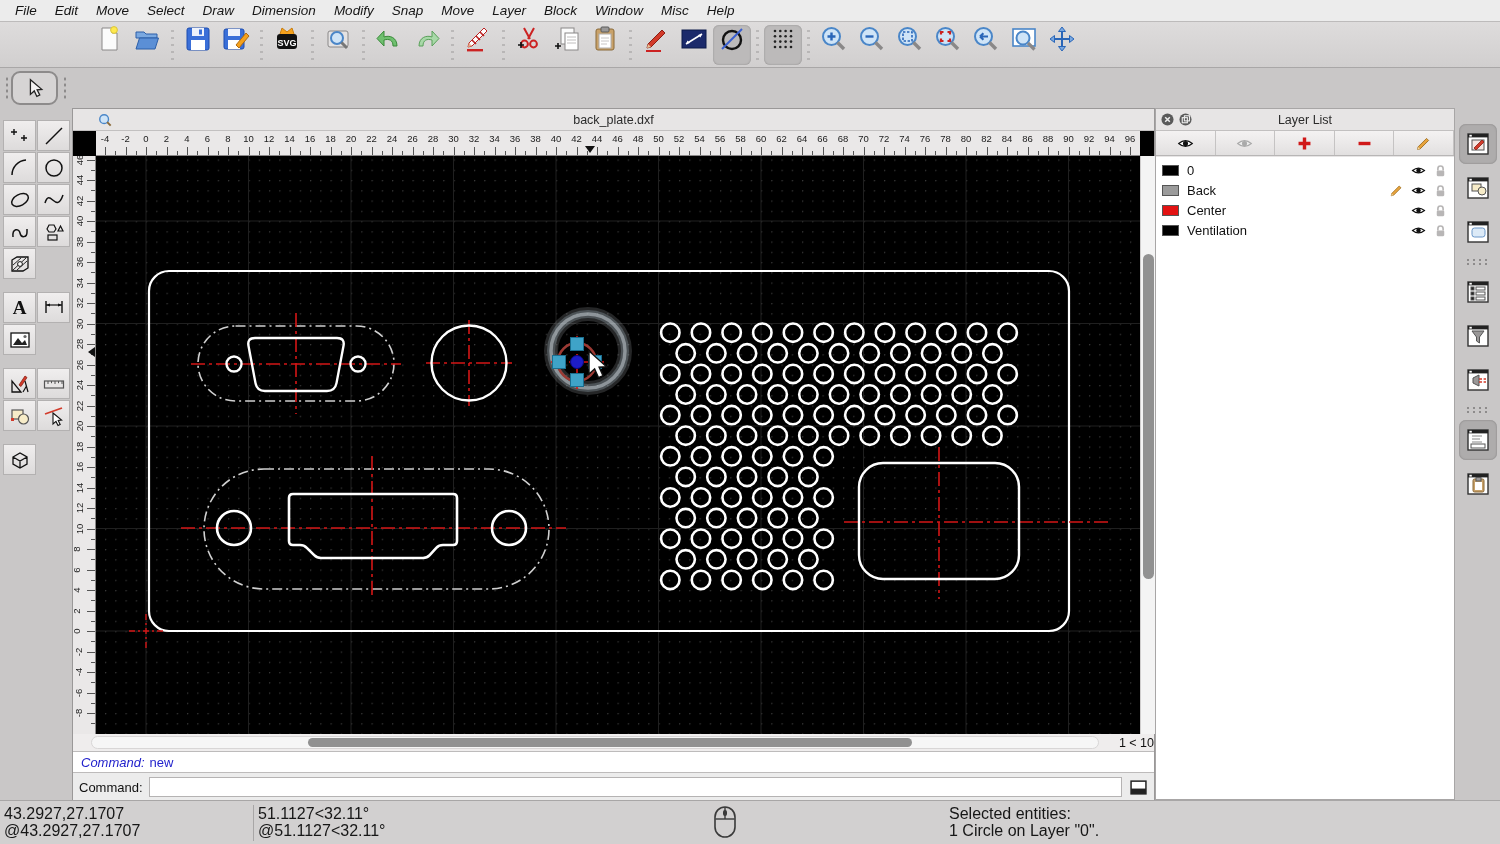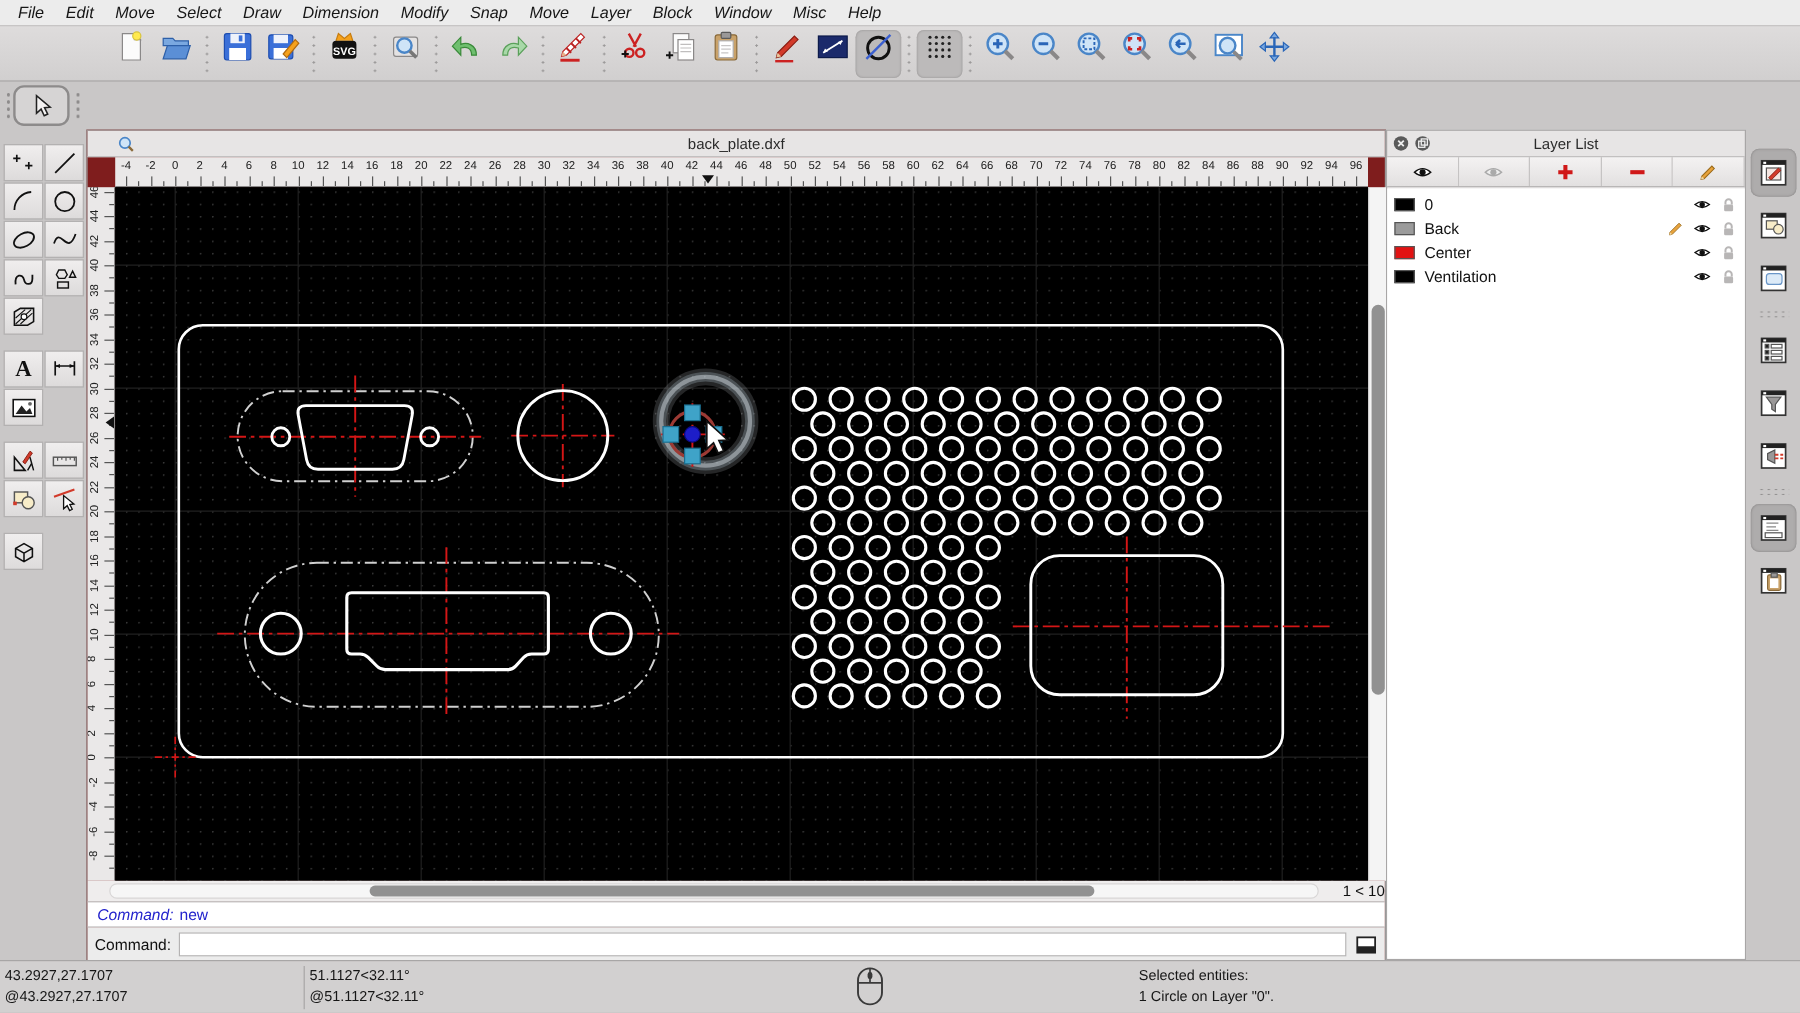--- a/index.html
+++ b/index.html
@@ -20,21 +20,21 @@
   .selbtn svg{width:22px;height:22px;}
   .handledots{position:absolute;top:8px;width:4px;height:24px;background-image:radial-gradient(#8d8b8b 1px,transparent 1.2px);background-size:4px 6px;}
   
   .palette{position:absolute;left:3px;top:120px;width:68px;}
   .prow{display:flex;gap:1px;margin-bottom:1px;}
   .pgap{height:12px;}
   .pbtn{width:33px;height:31px;background:linear-gradient(#f0eeee,#dddbdb);border:1px solid #b3b1b1;display:flex;align-items:center;justify-content:center;font-size:17px;color:#111;}
   .pbtn svg{width:22px;height:22px;}
   .pempty{width:33px;height:31px;}
   
-  .docwin{position:absolute;left:72px;top:108px;width:1083px;height:724px;background:#7f1d1d;border:1px solid #9a9898;}
+  .docwin{position:absolute;left:72px;top:108px;width:1083px;height:724px;background:#000000;border:1px solid #9a9898;}
   .doctitle{position:absolute;left:0;top:0;width:100%;height:22px;background:#e7e5e5;border-bottom:1px solid #c2c0c0;display:flex;align-items:center;}
   .doctitle .ticon{margin-left:25px;width:14px;height:14px;}
   .doctitle .tname{position:absolute;left:0;width:100%;text-align:center;font-size:12.5px;color:#2b2b2b;}
   .hruler{position:absolute;left:23px;top:22px;width:1044px;height:25px;background:#eae8e8;border-bottom:1px solid #8a8888;overflow:hidden;}
   .hruler .lbl{position:absolute;top:2px;font-size:9.5px;color:#222;transform:translateX(-50%);}
   .hruler .tick{position:absolute;bottom:0;width:1px;background:#555;}
   .vruler{position:absolute;left:0;top:47px;width:23px;height:578px;background:#eae8e8;border-right:1px solid #8a8888;overflow:hidden;}
   .vruler .lbl{position:absolute;left:1px;font-size:9.5px;color:#222;transform:translateY(-50%) rotate(-90deg);}
   .vruler .tick{position:absolute;right:0;height:1px;background:#555;}
   .hmark{position:absolute;top:15px;width:0;height:0;border-left:5px solid transparent;border-right:5px solid transparent;border-top:7px solid #111;transform:translateX(-50%);}
@@ -65,21 +65,21 @@
   .lrow .sw{width:17px;height:11px;margin-right:8px;border:1px solid #555;}
   .lrow .nm{flex:1;}
   .lrow svg{width:15px;height:15px;margin-left:7px;}
   
   .dockstrip{position:absolute;left:1455px;top:108px;width:45px;height:692px;background:#c9c7c7;display:flex;flex-direction:column;align-items:center;padding-top:14px;}
   .dockdots{width:26px;height:8px;background-image:radial-gradient(#8d8b8b 1px,transparent 1.2px);background-size:6px 4px;margin:4px 0;}
   .dockbtn{width:38px;height:40px;margin:2px 0;border-radius:7px;display:flex;align-items:center;justify-content:center;}
   .dockbtn.active{background:#aeacac;box-shadow:inset 0 0 2px #7a7878;}
   .dockbtn svg{width:28px;height:28px;}
   
-  .statusbar{position:absolute;left:0;top:800px;width:100%;height:44px;background:#d2d0d0;border-top:1px solid #a8a6a6;font-size:12px;color:#161616;}
+  .statusbar{position:absolute;left:0;top:800px;width:100%;height:44px;background:#d2d0d0;border-top:1px solid #a8a6a6;font-size:16px;color:#161616;}
   .sb{position:absolute;line-height:17px;white-space:nowrap;}
   .sbdiv{position:absolute;left:253px;top:4px;width:1px;height:36px;background:#a8a6a6;}
   .mouseicon{position:absolute;left:712px;top:4px;}
 </style>
 </head>
 <body>
 
 <div class="app">
 
   <div class="menubar">

